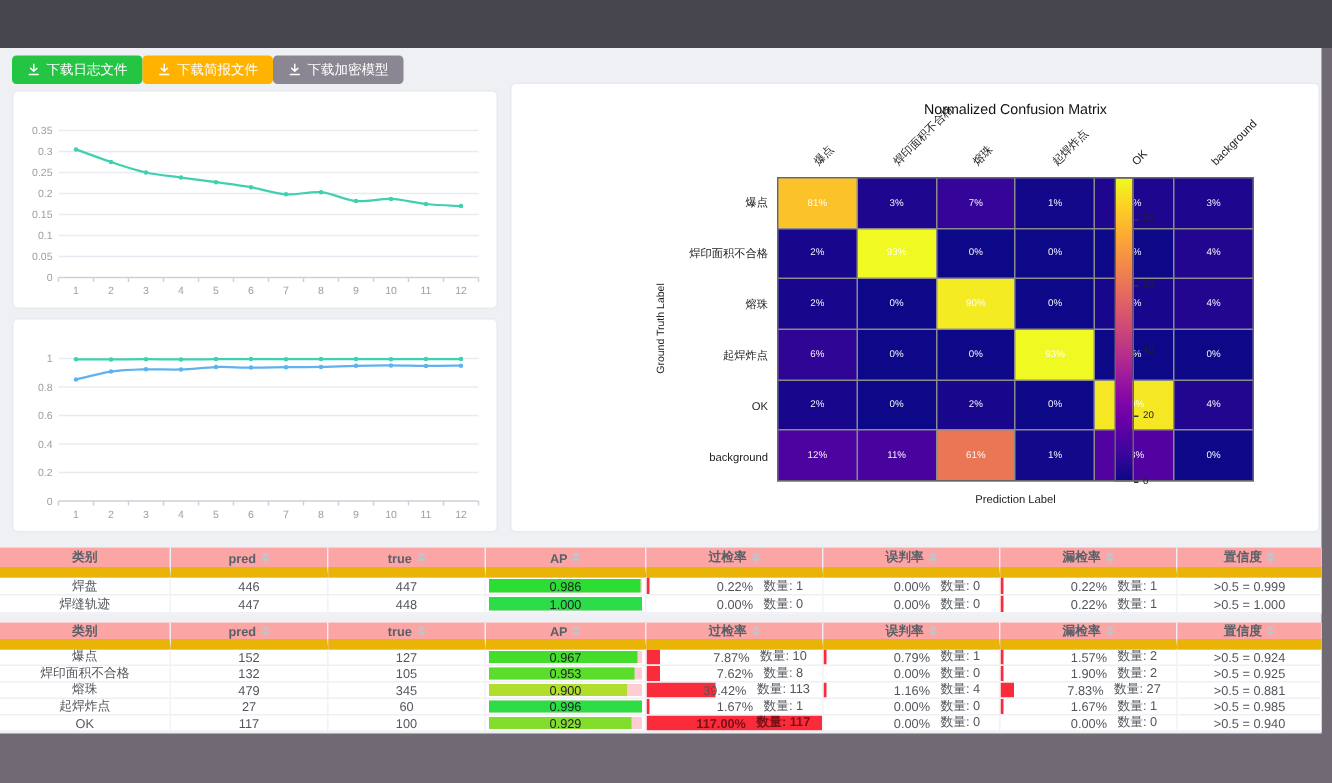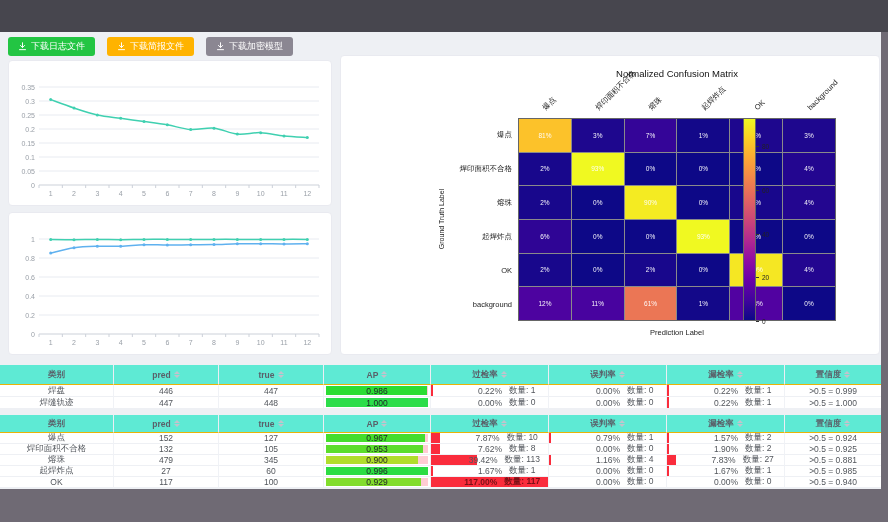--- a/index.html
+++ b/index.html
@@ -6,21 +6,21 @@
   body{
     width:888px;height:522px;position:relative;overflow:hidden;
     background:#6f6a74;
     font-family:"Liberation Sans","DejaVu Sans",sans-serif;
     -webkit-font-smoothing:antialiased;
   }
   .topbar{position:absolute;left:0;top:0;width:888px;height:32px;background:#47464e;}
   .page{position:absolute;left:0;top:32px;width:881px;height:457px;background:#eef0f4;}
 
   
-  .toolbar{position:absolute;left:8px;top:5px;display:flex;gap:12px;align-items:center;}
+  .toolbar{position:absolute;left:8px;top:5px;display:flex;align-items:center;}
   .btn{height:19px;display:inline-flex;align-items:center;gap:4px;padding:0 10px;
        border:none;border-radius:3px;font-size:9px;cursor:pointer;
        font-family:inherit;line-height:1;white-space:nowrap;}
   .btn svg{display:block;}
 
   
   .card{position:absolute;background:#fff;border:1px solid #e9eaf0;border-radius:4px;box-sizing:border-box;}
   #loss-card{left:8px;top:28px;width:324px;height:146px;}
   #map-card{left:8px;top:180px;width:324px;height:143px;}
   #cm-card{left:340px;top:23px;width:540px;height:300px;}
@@ -50,22 +50,22 @@
   
   .tbl{position:absolute;left:0;width:881px;background:#fff;}
   #tbl-0{top:333px;}
   #tbl-1{top:383px;}
   .trow{display:grid;grid-template-columns:114px 105px 105px 107px 118px 118px 118px 96px;}
   .cell{display:flex;align-items:center;justify-content:center;position:relative;
         box-sizing:border-box;font-size:8.5px;color:#52565c;
         border-right:1px solid #f0f2f6;border-bottom:1px solid #eef0f4;
         height:var(--rh,12px);overflow:hidden;}
   .trow .cell:last-child{border-right:none;}
-  .thead .cell{height:var(--hh,20px);background:#5eead4;color:#5a6069;font-weight:700;
-               border-right:1px solid #eceef4;border-bottom:1px solid #eab308;gap:3px;}
+  .thead .cell{height:var(--hh,20px);background:#fca5a5;color:#5a6069;font-weight:700;
+               border-right:1px solid #eceef4;border-bottom:7px solid #eab308;gap:3px;}
   .carets{display:inline-flex;flex-direction:column;gap:1px;}
   .carets i{display:block;width:0;height:0;border-left:3px solid transparent;border-right:3px solid transparent;}
   .c-up{border-bottom:3.5px solid #c0c4cc;}
   .c-down{border-top:3.5px solid #c0c4cc;}
 
   .ap-bar{position:absolute;left:2px;right:2px;top:1px;bottom:1px;background:#ffccd3;}
   .ap-fill{position:absolute;left:0;top:0;bottom:0;}
   .ap-text{position:absolute;inset:0;display:flex;align-items:center;justify-content:center;
            font-size:8.5px;color:#1e2126;}
   .rate-bar{position:absolute;left:0;top:0;bottom:0;background:#fa2c3c;}

